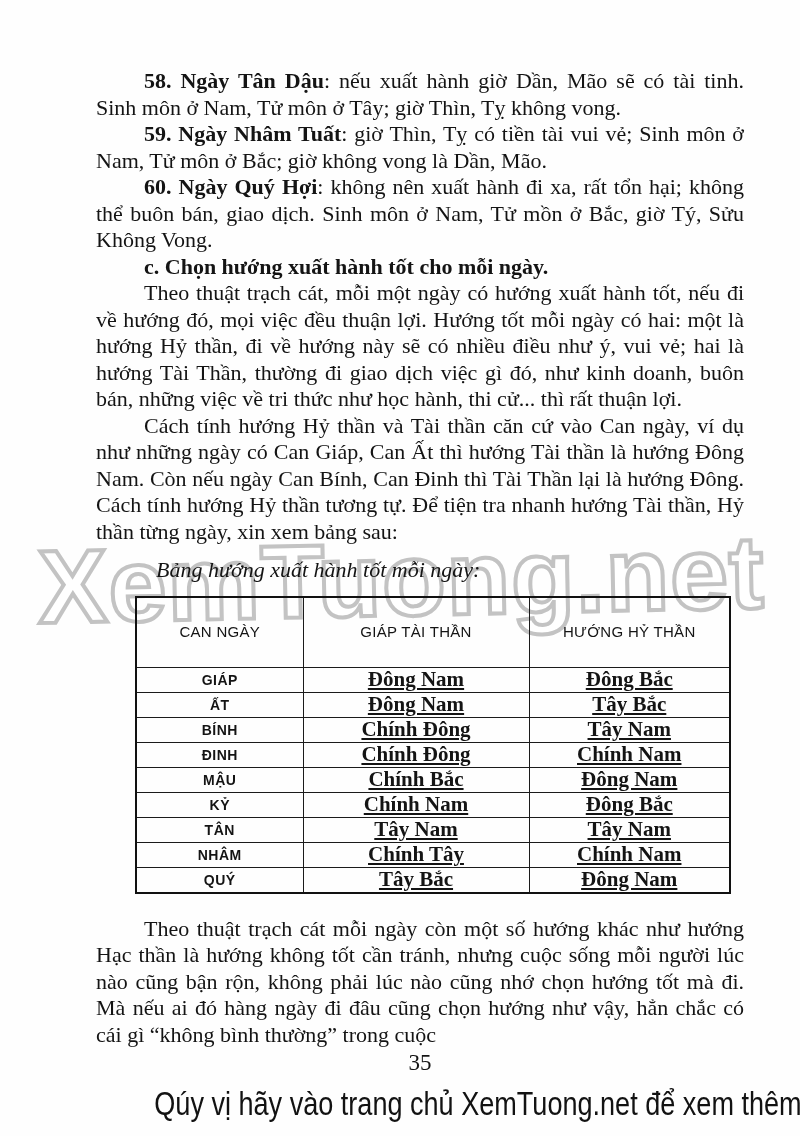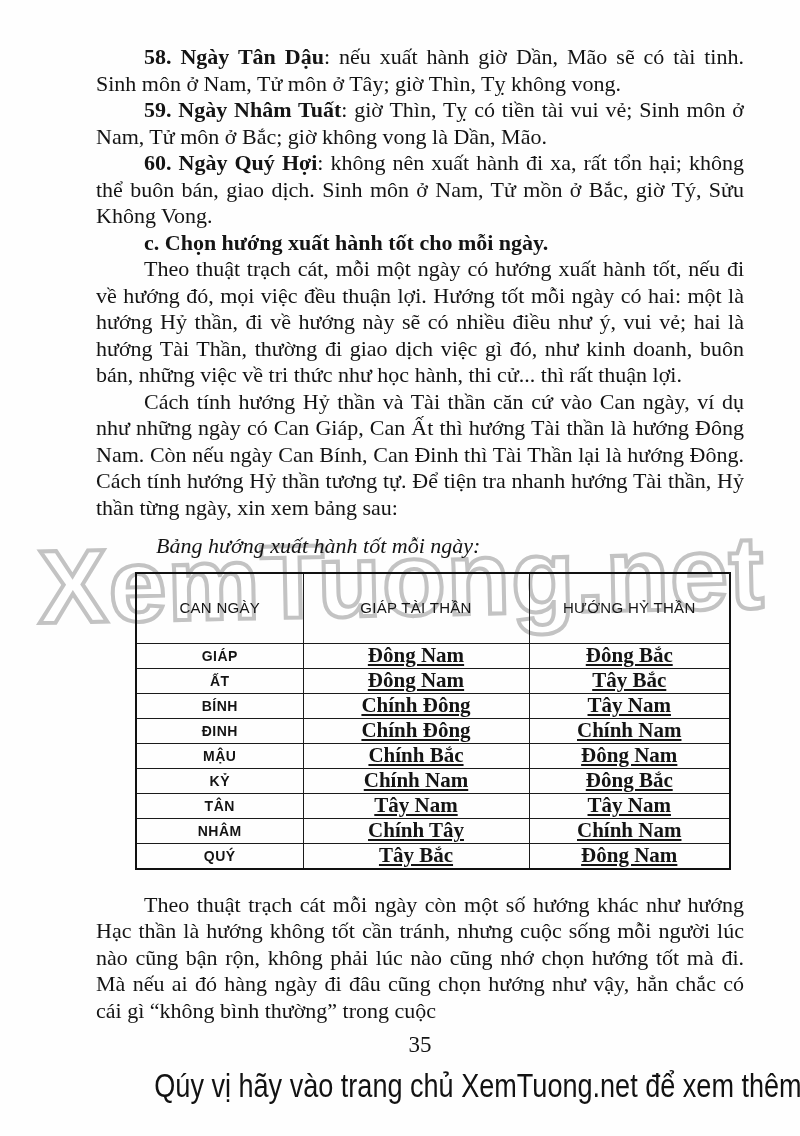--- a/index.html
+++ b/index.html
@@ -26,21 +26,21 @@
     -webkit-text-stroke:4px #c3c3c3;
     text-stroke:4px #c3c3c3;
     text-shadow:0 0 1px #cfcfcf;
     transform:rotate(-1.2deg);
     white-space:nowrap;
     user-select:none;
   }
   .content{
     position:relative;
     z-index:1;
-    padding:44px 56px 0 96px;
+    padding:68px 56px 0 96px;
   }
   .body-text{
     font-size:22px;
     line-height:26.5px;
     text-align:justify;
   }
   .para{margin:0;text-indent:48px;}
   .para .lead{font-weight:700;}
   .heading{margin:0;text-indent:48px;font-weight:700;}
   .caption{margin:12px;text-indent:48px;font-style:italic;}
@@ -76,21 +76,21 @@
     letter-spacing:0.5px;
   }
   .dir-table td.dir{
     font-family:"Liberation Serif","DejaVu Serif",serif;
     font-weight:700;
     font-size:21px;
     text-decoration:underline;
   }
   .closing{margin:22px 0 0 0;}
   .page-number{
-    margin-top:8px;
+    margin-top:2px;
     text-align:center;
     font-size:23px;
     line-height:26px;
   }
   .footer{
     margin-top:9px;
     text-align:center;
     font-family:"Liberation Sans","DejaVu Sans",sans-serif;
     font-size:33px;
     line-height:38px;

